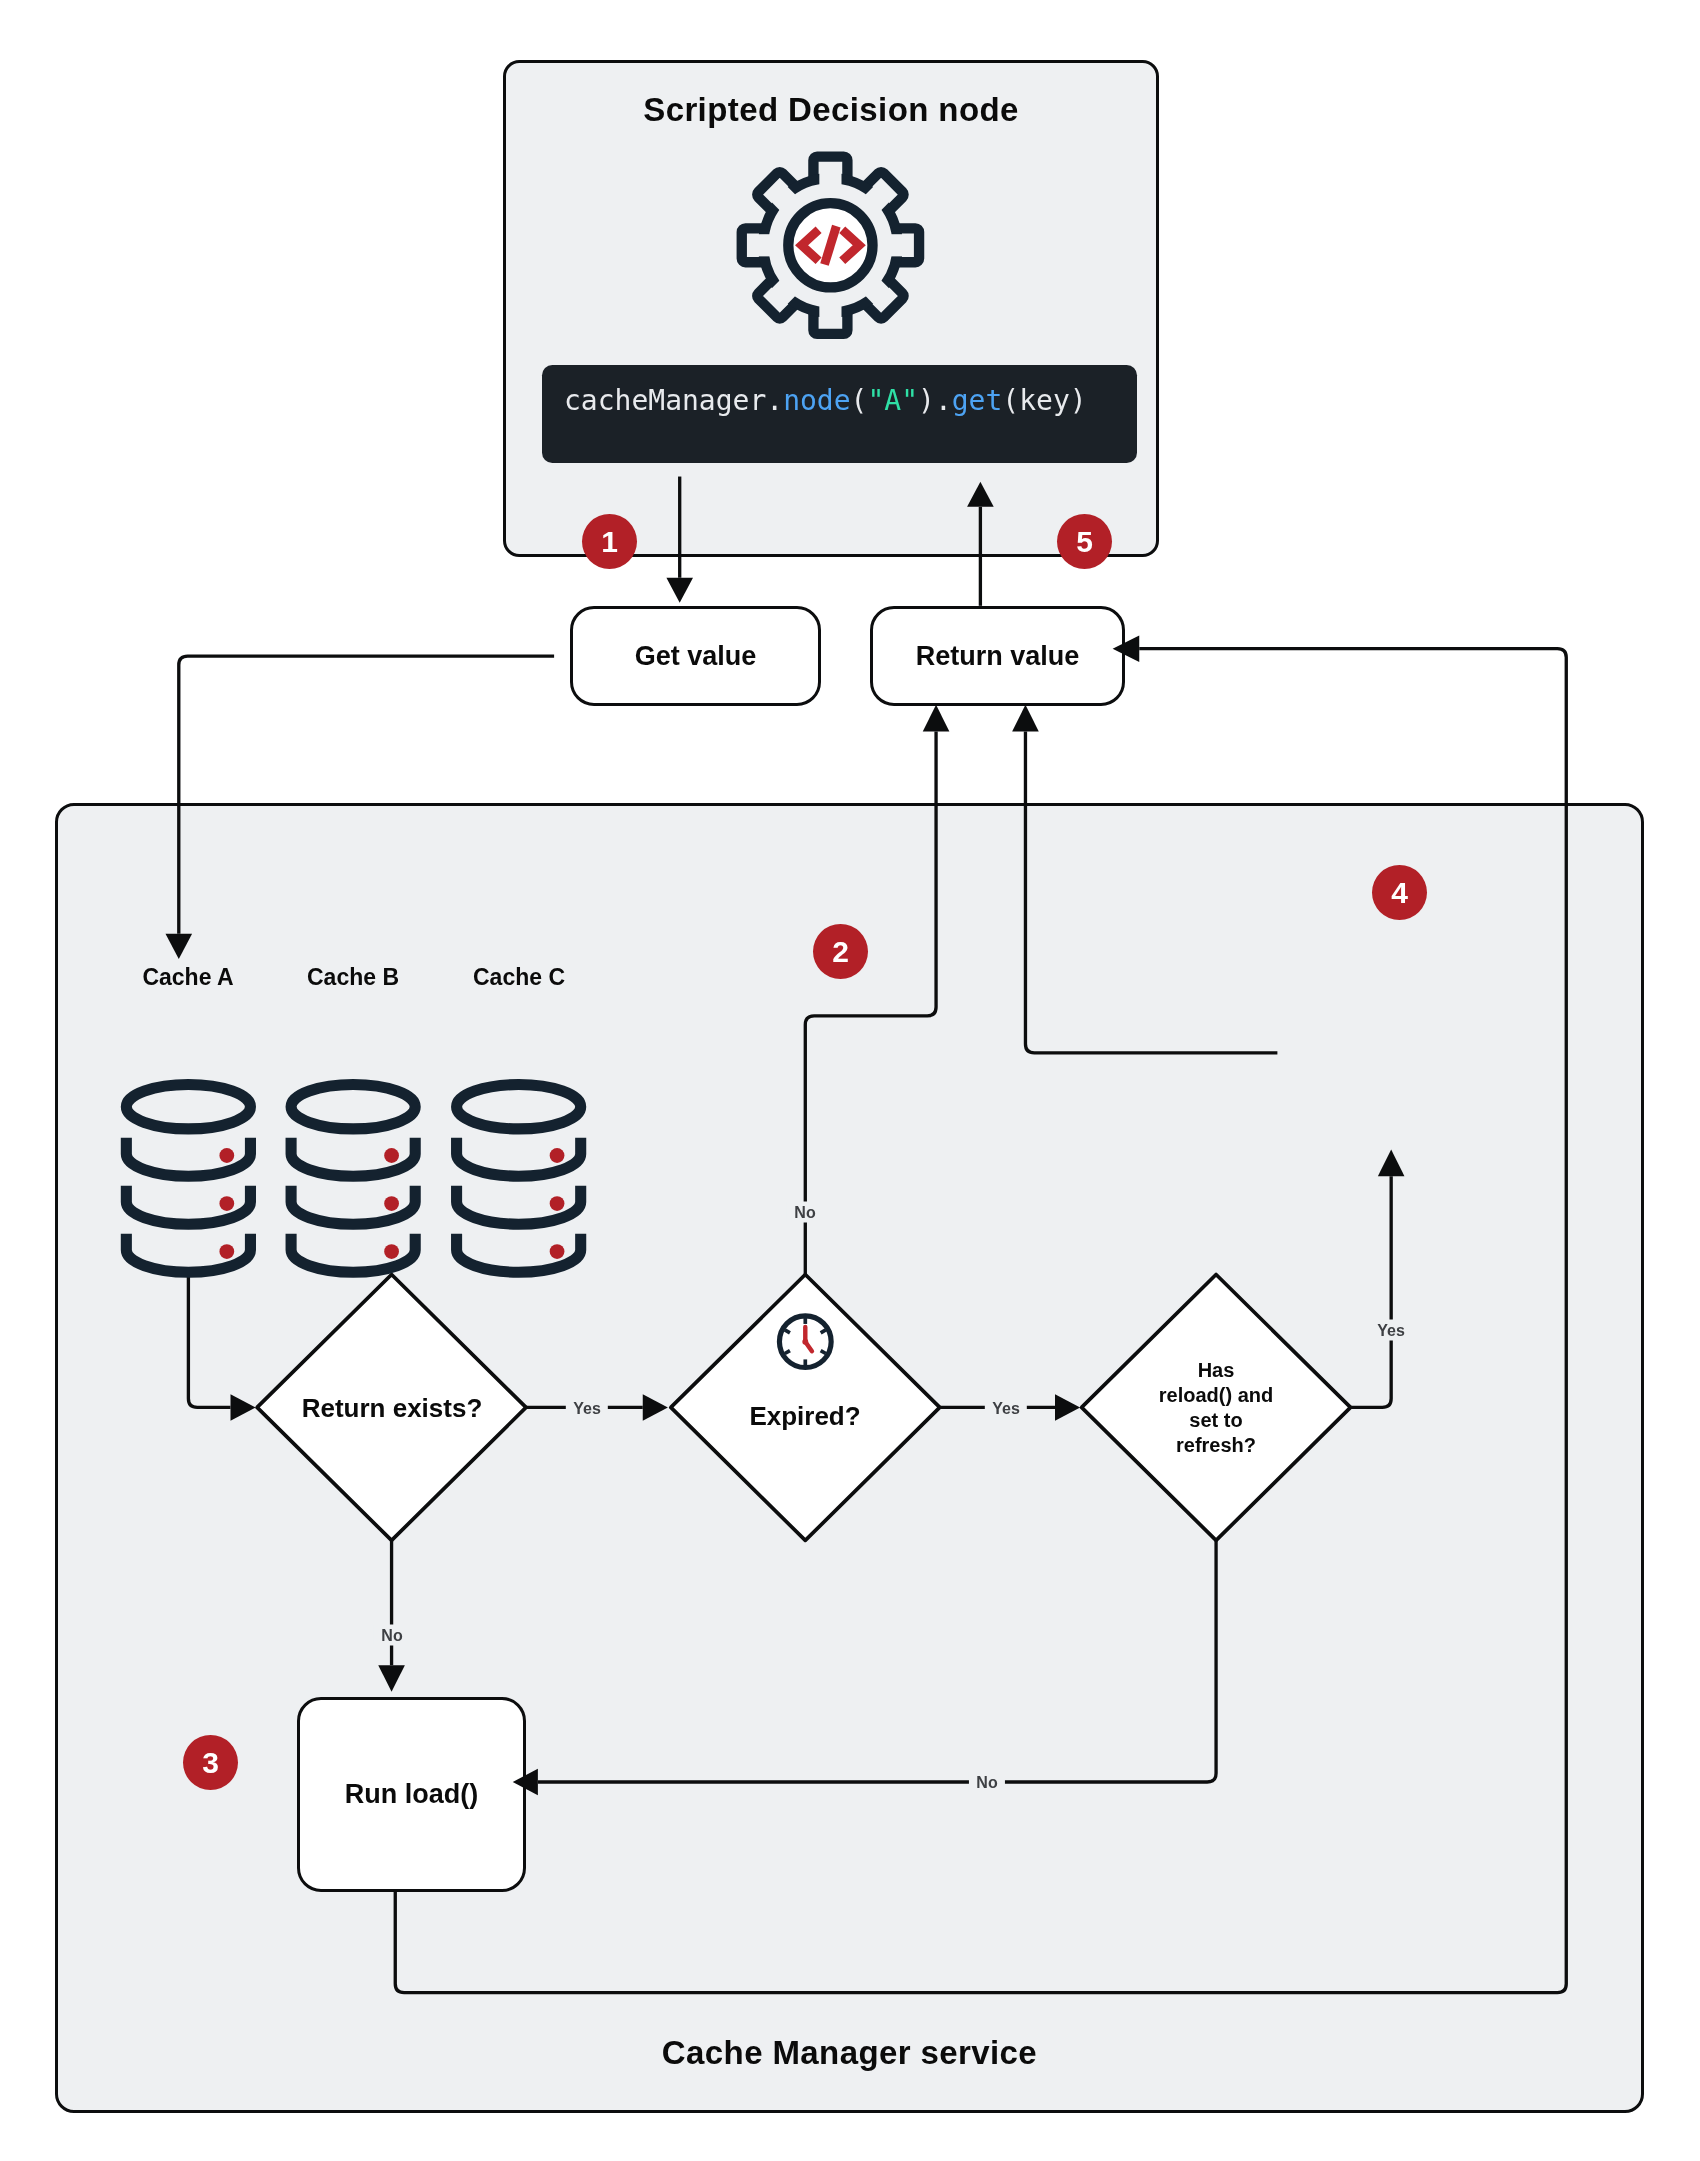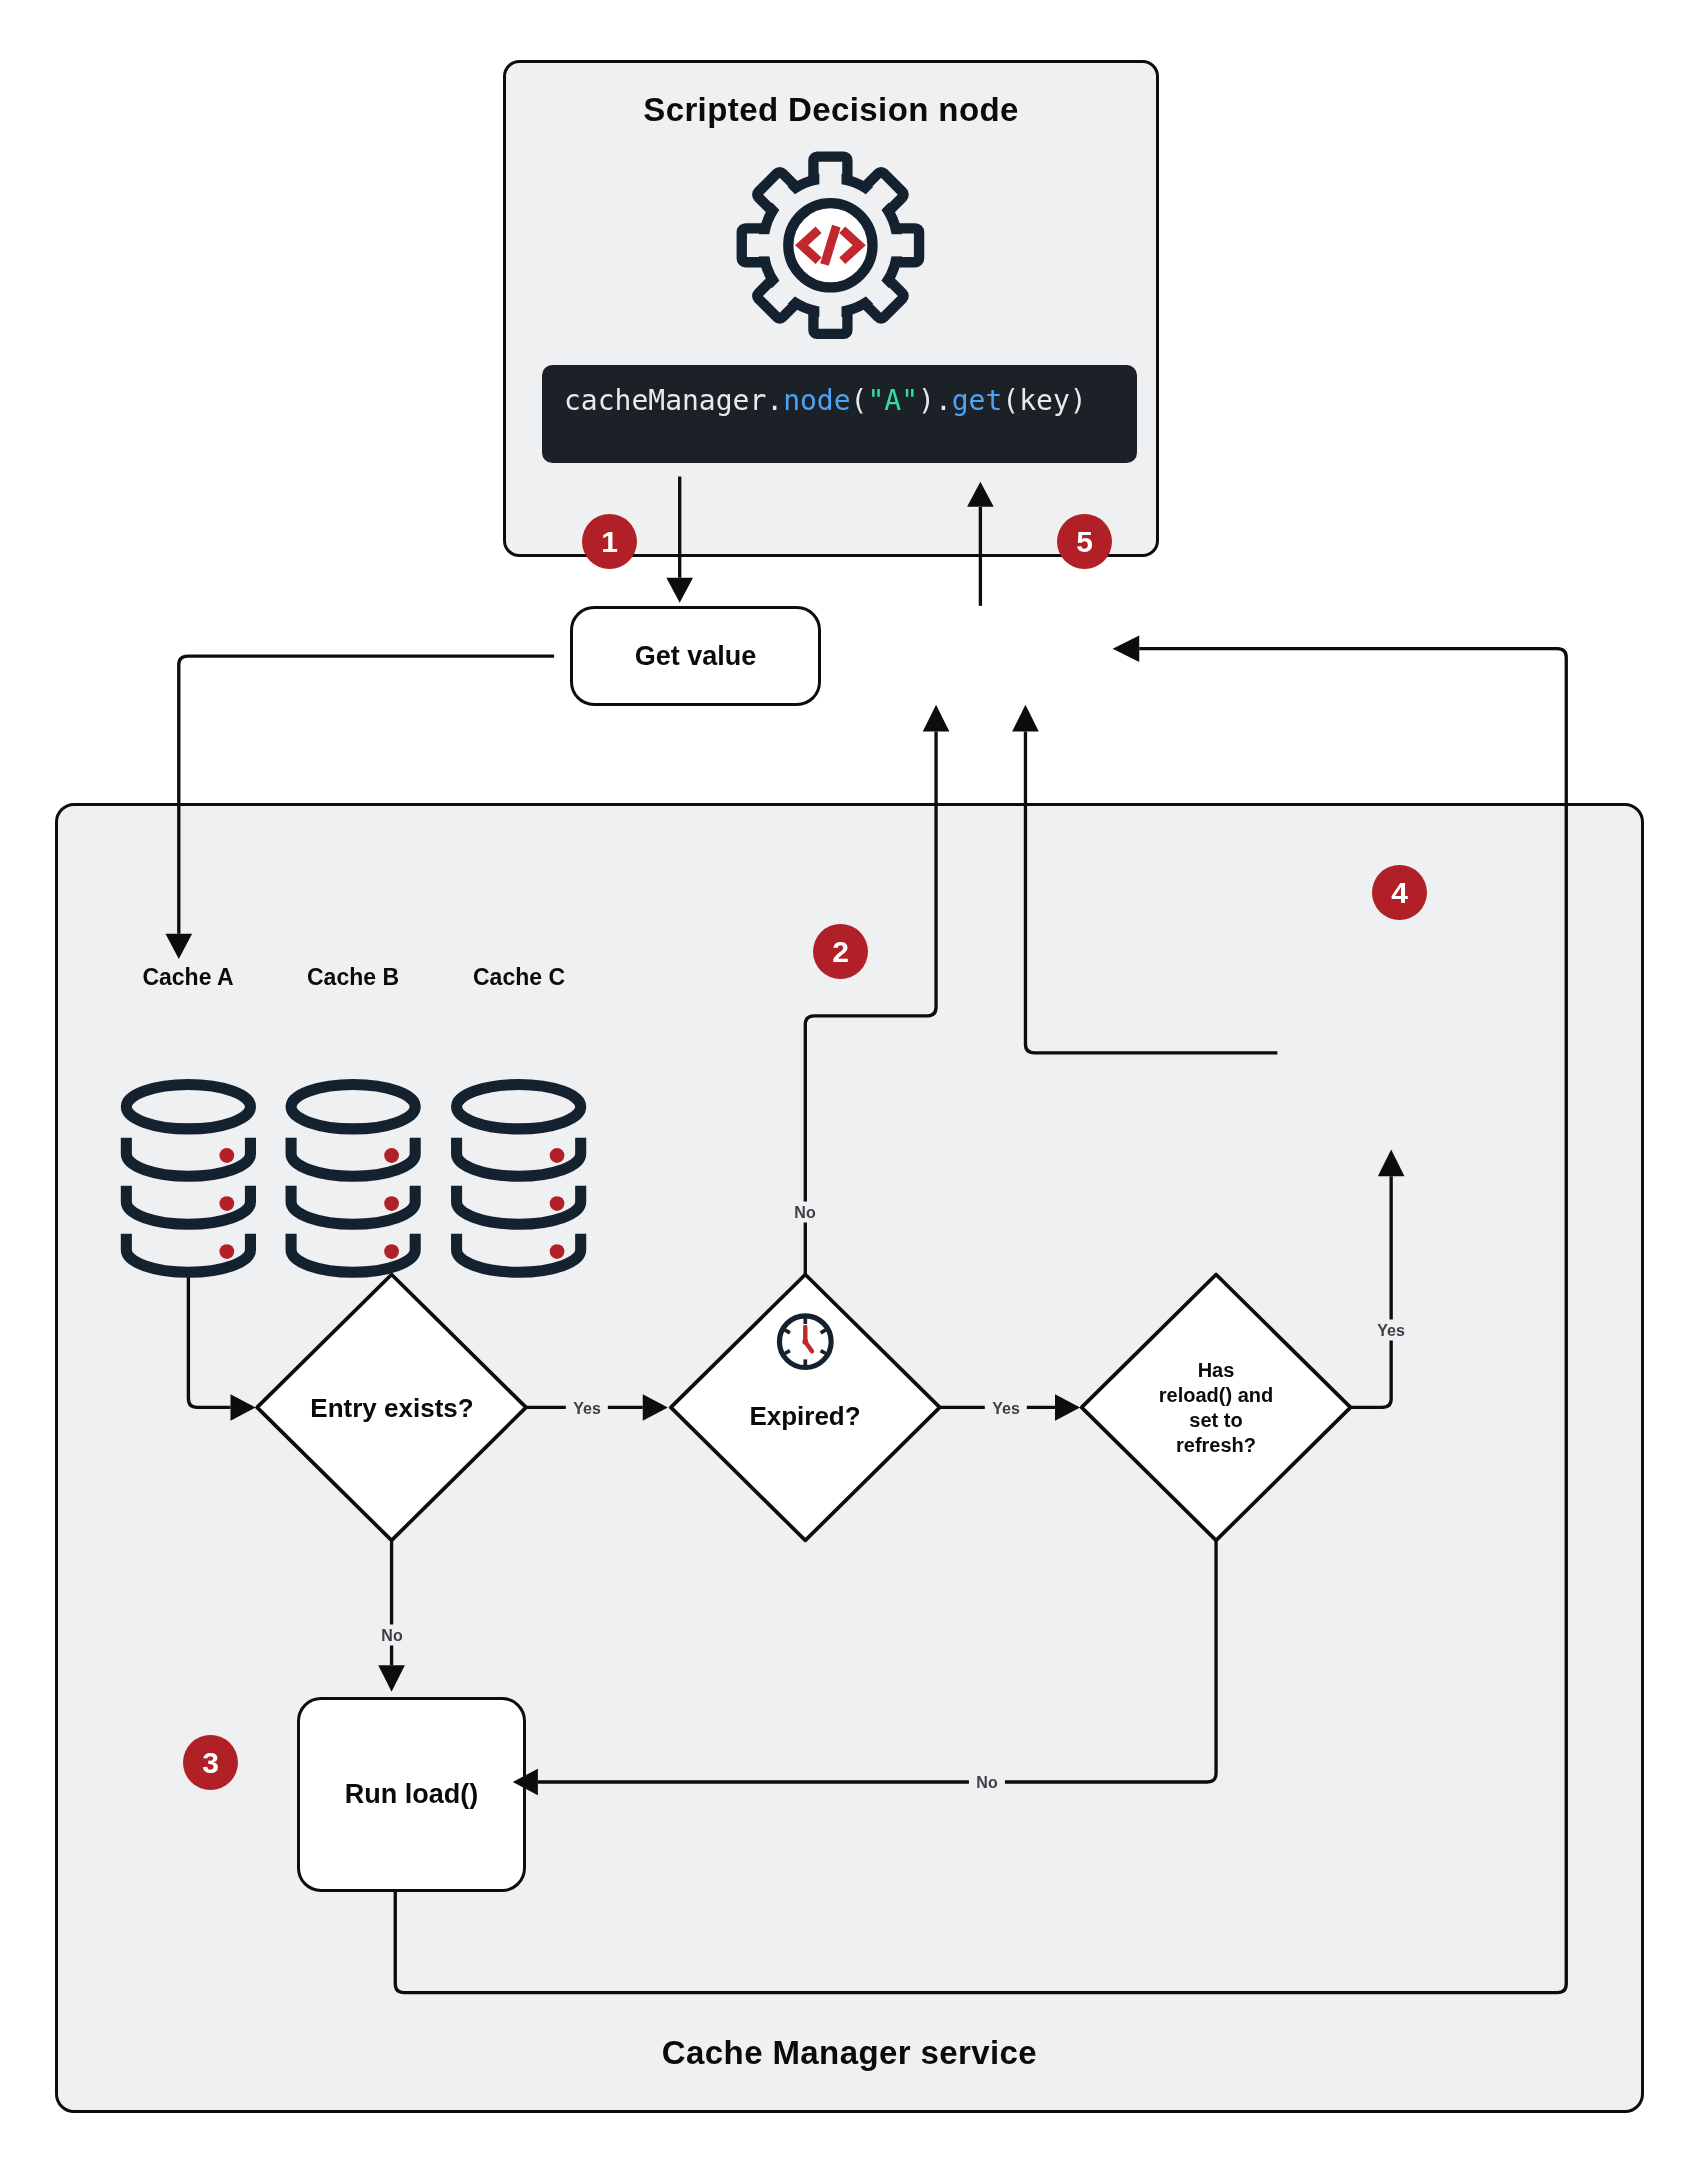--- a/index.html
+++ b/index.html
@@ -53,20 +53,23 @@
   <div class="panel panel-service"></div>
   <div class="service-title">Cache Manager service</div>
 
   <div class="code-block">
     <span><span class="tok-plain">cacheManager</span><span class="tok-plain">.</span><span class="tok-blue">node</span><span class="tok-plain">(</span><span class="tok-teal">"A"</span><span class="tok-plain">)</span><span class="tok-plain">.</span><span class="tok-blue">get</span><span class="tok-plain">(key)</span></span>
   </div>
 
   <div class="node node-get">
     <span>Get value</span>
   </div>
+  <div class="node node-return">
+    <span>Return value</span>
+  </div>
   <div class="node node-run-load">
     <span>Run load()</span>
   </div>
 
   <svg class="overlay" viewBox="0 0 2301 2925">
     <defs>
       <g id="db-cyl">
         <ellipse cx="0" cy="28" rx="84" ry="30" fill="var(--panel_bg)" stroke="var(--navy)" stroke-width="15"></ellipse>
         <path d="M-84 70 v22 a84 30 0 0 0 168 0 v-22" fill="none" stroke="var(--navy)" stroke-width="15"></path>
         <circle cx="52" cy="94" r="10" fill="var(--red)"></circle>
@@ -183,21 +186,21 @@
         <line x1="0" y1="0" x2="9" y2="13"></line>
       </g>
       <circle r="4" fill="var(--red_bright)"></circle>
     </g>
 
     <use href="#db-cyl" transform="translate(255,1470)"></use>
     <use href="#db-cyl" transform="translate(478,1470)"></use>
     <use href="#db-cyl" transform="translate(702,1470)"></use>
   </svg>
 
-  <div class="diamond-label" style="left:392px;top:1408px;">Entry exists?</div>
+  <div class="diamond-label" style="left:392px;top:1408px;">Return exists?</div>
   <div class="diamond-label" style="left:805px;top:1416px;">Expired?</div>
   <div class="diamond-label" style="left:1216px;top:1408px;font-size:20px;">Has
 reload() and
 set to
 refresh?</div>
 
   <div class="cache-label" style="left:188px;top:977px;">Cache A</div>
   <div class="cache-label" style="left:353px;top:977px;">Cache B</div>
   <div class="cache-label" style="left:519px;top:977px;">Cache C</div>
 

